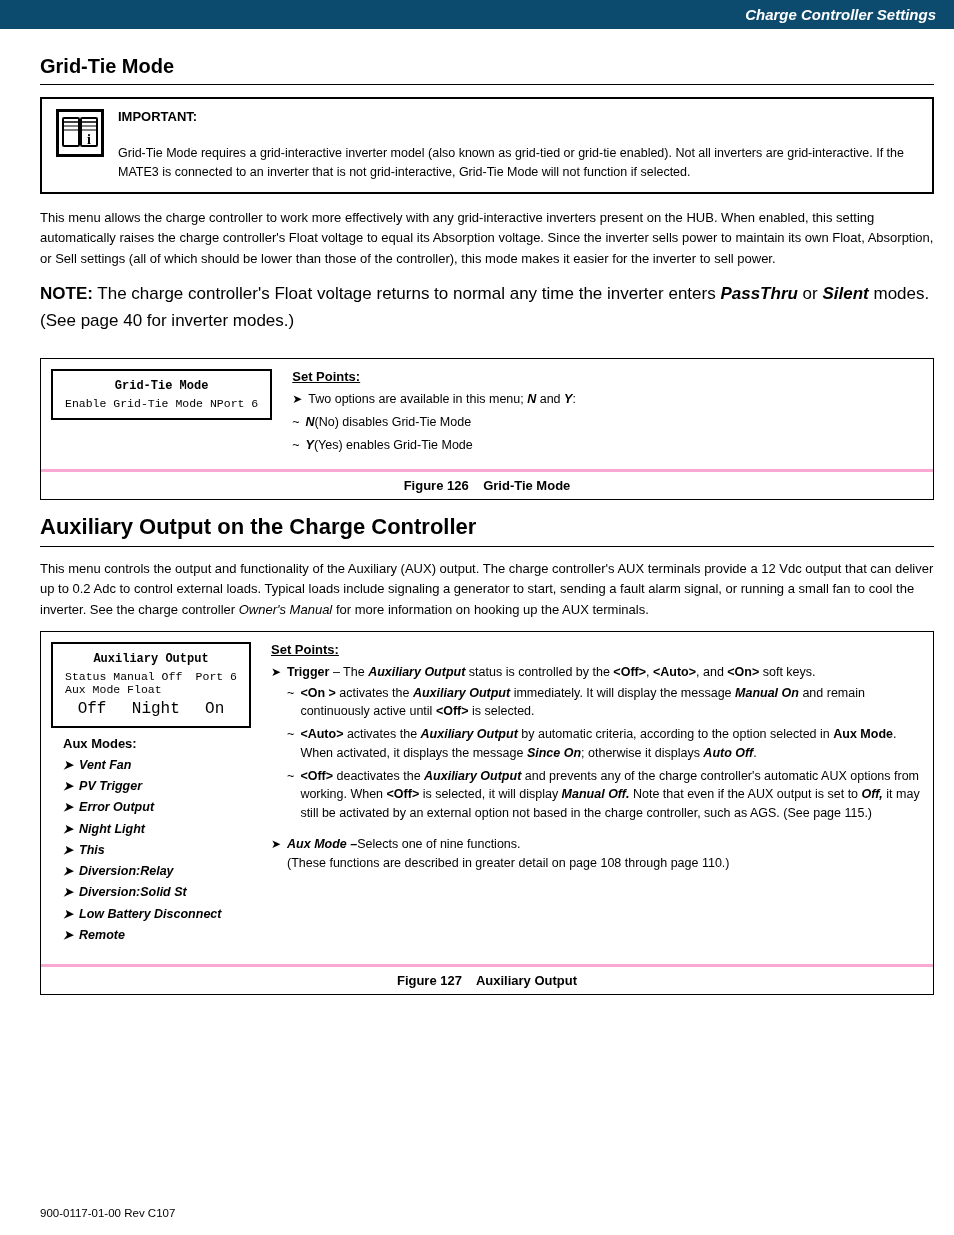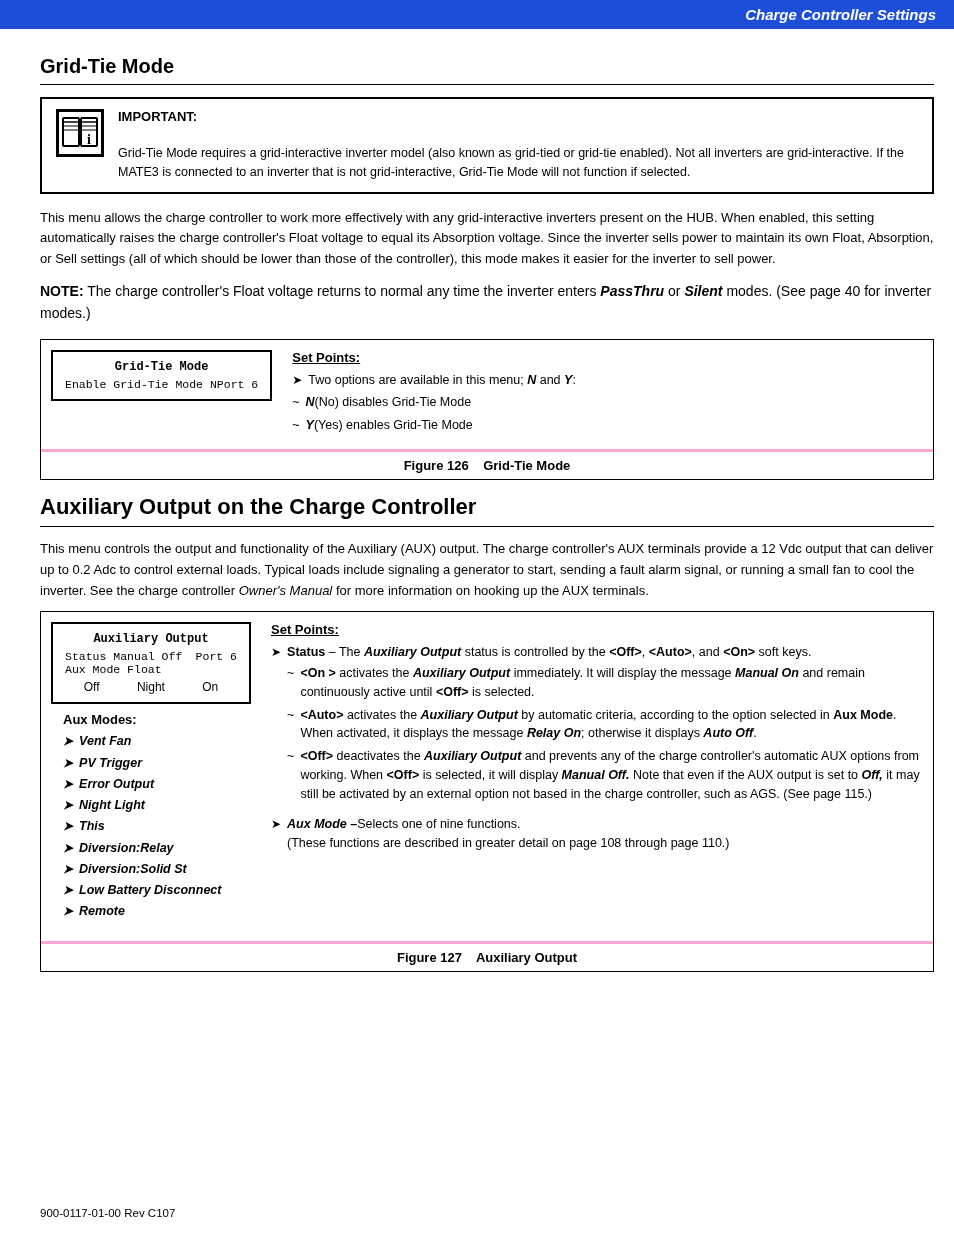--- a/index.html
+++ b/index.html
@@ -8,21 +8,21 @@
       font-size: 13px;
       background: #fff;
       color: #000;
       width: 954px;
       min-height: 1235px;
       position: relative;
     }
 
     
     .header-bar {
-      background: #1d4ed8;
+      background: #0c4a6e;
       color: #fff;
       text-align: right;
       padding: 6px 18px;
       font-size: 15px;
       font-weight: bold;
       font-style: italic;
     }
 
     .main-content {
       padding: 18px 20px 30px 40px;
@@ -81,23 +81,23 @@
 
     
     .body-text {
       font-size: 13px;
       line-height: 1.6;
       margin-bottom: 10px;
     }
 
     
     .note-text {
-      font-size: 14px;
+      font-size: 17px;
       line-height: 1.6;
-      margin-bottom: 14px;
+      margin-bottom: 24px;
     }
     .note-label { font-weight: bold; }
 
     
     .figure-box {
       border: 1px solid #000;
       padding: 0;
       margin-bottom: 8px;
     }
     .figure-content {
@@ -222,22 +222,22 @@
       font-size: 11.5px;
       position: absolute;
       bottom: 8px;
       left: 0; right: 0;
     }
 
     
     .screen-aux-buttons {
       display: flex;
       justify-content: space-around;
-      font-family: Liberation Sans, sans-serif;
-      font-size: 12px;
+      font-family: Liberation Mono, monospace;
+      font-size: 16px;
       margin-top: 4px;
     }
   </style>
 </head>
 <body>
 
 <div class="header-bar">
   <span>Charge Controller Settings</span>
 </div>
 
@@ -383,29 +383,29 @@
         </div>
       </div>
 
       <div class="figure-right setpoints">
         <div class="setpoints-title">Set Points:</div>
         <ul>
 
           <li>
             <span class="bullet-arrow">➤</span>
             <div>
-              <span><span class="b">Status</span> – The <span class="bi">Auxiliary Output</span> status is controlled by the <span class="b">&lt;Off&gt;</span>, <span class="b">&lt;Auto&gt;</span>, and <span class="b">&lt;On&gt;</span> soft keys.</span>
+              <span><span class="b">Trigger</span> – The <span class="bi">Auxiliary Output</span> status is controlled by the <span class="b">&lt;Off&gt;</span>, <span class="b">&lt;Auto&gt;</span>, and <span class="b">&lt;On&gt;</span> soft keys.</span>
               <ul class="sub-list">
                 <li>
                   <span class="tilde">~</span>
                   <span><span class="b">&lt;On &gt;</span> activates the <span class="bi">Auxiliary Output</span> immediately.  It will display the message <span class="bi">Manual On</span> and remain continuously active until <span class="b">&lt;Off&gt;</span> is selected.</span>
                 </li>
                 <li>
                   <span class="tilde">~</span>
-                  <span><span class="b">&lt;Auto&gt;</span> activates the <span class="bi">Auxiliary Output</span> by automatic criteria, according to the option selected in <span class="b">Aux Mode</span>.  When activated, it displays the message <span class="bi">Relay On</span>; otherwise it displays <span class="bi">Auto Off</span>.</span>
+                  <span><span class="b">&lt;Auto&gt;</span> activates the <span class="bi">Auxiliary Output</span> by automatic criteria, according to the option selected in <span class="b">Aux Mode</span>.  When activated, it displays the message <span class="bi">Since On</span>; otherwise it displays <span class="bi">Auto Off</span>.</span>
                 </li>
                 <li>
                   <span class="tilde">~</span>
                   <span><span class="b">&lt;Off&gt;</span> deactivates the <span class="bi">Auxiliary Output</span> and prevents any of the charge controller's automatic AUX options from working.  When <span class="b">&lt;Off&gt;</span> is selected, it will display <span class="bi">Manual Off.</span>  Note that even if the AUX output is set to <span class="bi">Off,</span> it may still be activated by an external option not based in the charge controller, such as AGS.  (See page 115.)</span>
                 </li>
               </ul>
             </div>
           </li>
 
           <li style="margin-top:8px;">

